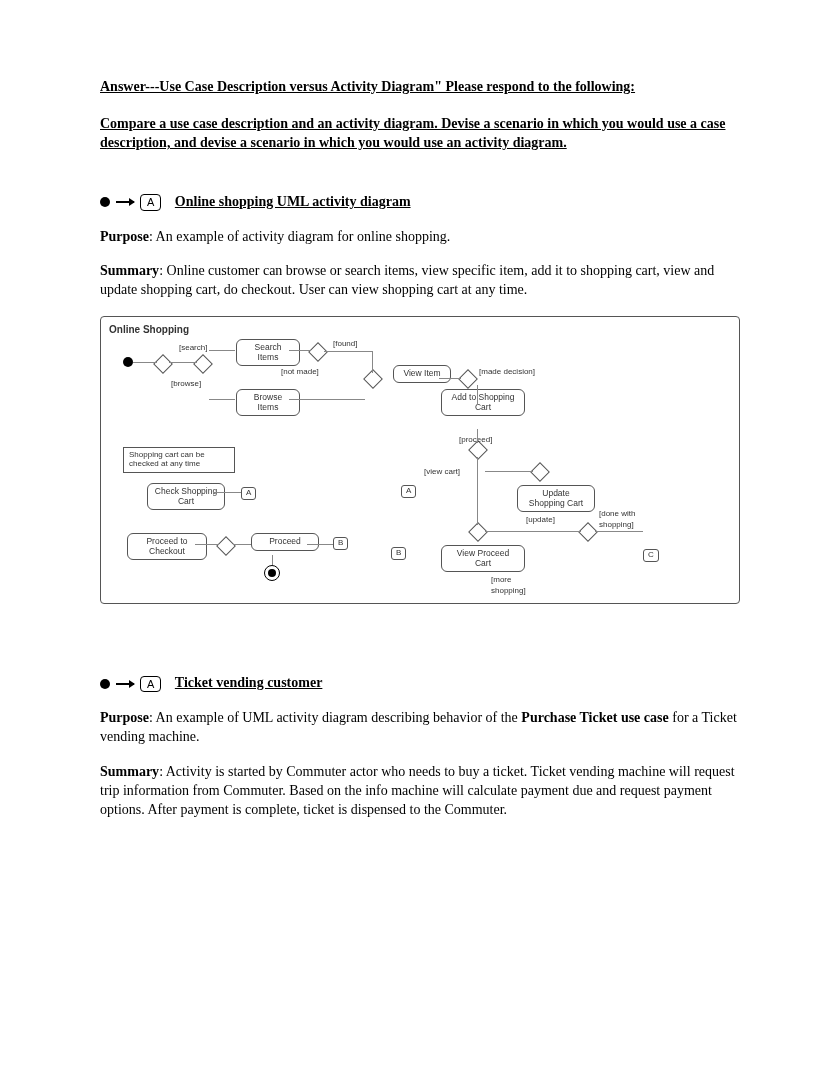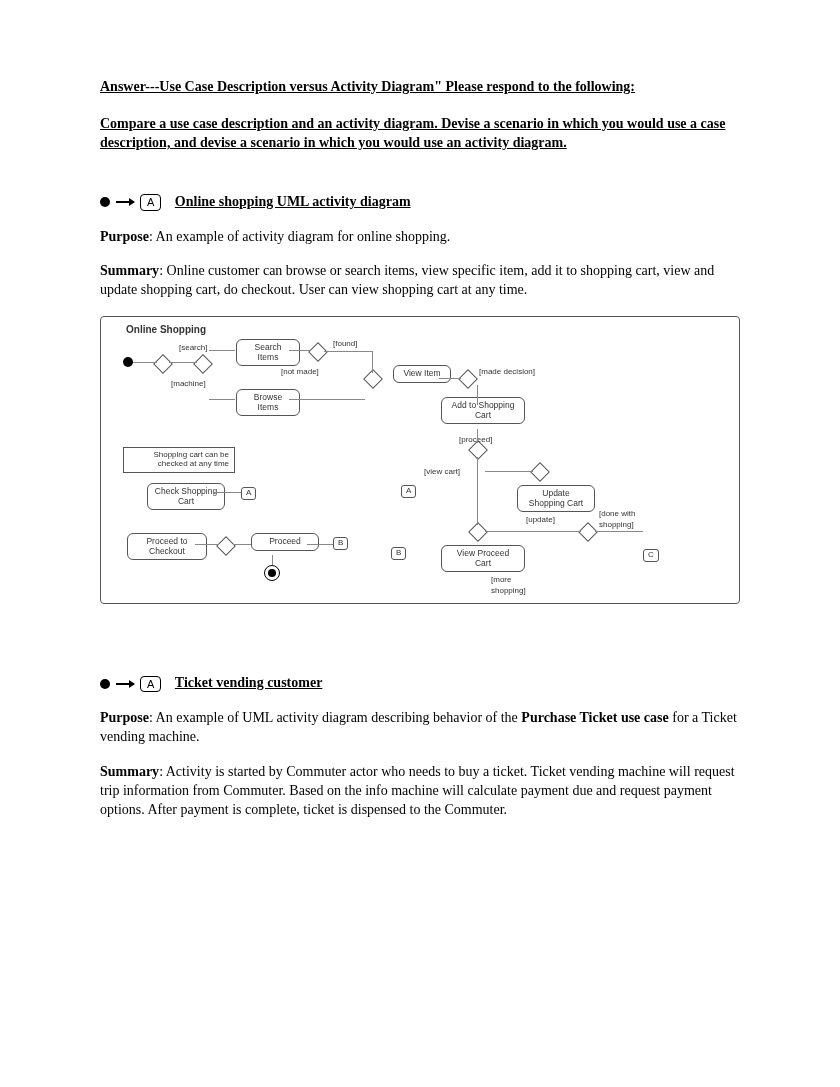--- a/index.html
+++ b/index.html
@@ -28,30 +28,30 @@
   .heading2{font-weight:bold;text-decoration:underline;margin-top:18px;margin-bottom:40px}
   .section{margin-top:28px}
   .icon-lead{display:inline-flex;align-items:center;gap:6px;vertical-align:middle;margin-right:10px}
   .dot{width:10px;height:10px;border-radius:50%;background:#000;display:inline-block}
   .arrow-line{width:18px;height:2px;background:#000;position:relative}
   .arrow-line::after{content:"";position:absolute;right:-1px;top:-3px;border-left:6px solid #000;border-top:4px solid transparent;border-bottom:4px solid transparent}
   .a-box{border:1px solid #000;border-radius:4px;padding:0 6px;font-size:11px;font-family:Arial,sans-serif;background:#fff}
   .sec-title{font-weight:bold;text-decoration:underline}
   .para{margin:16px 0}
   .label{font-weight:bold}
-  .diagram{border:1px solid #555;border-radius:4px;margin-top:4px;padding:6px 8px 10px 25px;font-family:Arial,sans-serif;font-size:9px;color:#333;position:relative;height:270px}
+  .diagram{border:1px solid #555;border-radius:4px;margin-top:4px;padding:6px 8px 10px 8px;font-family:Arial,sans-serif;font-size:9px;color:#333;position:relative;height:270px}
   .diag-title{font-weight:bold;font-size:10px;margin-bottom:4px}
   .node{position:absolute;border:1px solid #555;border-radius:6px;background:#fff;padding:3px 6px;text-align:center;line-height:1.1;font-size:8.5px}
   .diamond{position:absolute;width:12px;height:12px;border:1px solid #555;transform:rotate(45deg);background:#fff}
   .sdot{position:absolute;width:10px;height:10px;border-radius:50%;background:#000}
   .ring{position:absolute;width:14px;height:14px;border-radius:50%;border:1.5px solid #000;background:#fff;display:flex;align-items:center;justify-content:center}
   .ring .inner{width:8px;height:8px;border-radius:50%;background:#000}
   .conn{position:absolute;border:1px solid #555;border-radius:3px;padding:0 4px;font-size:8px;background:#fff}
   .glabel{position:absolute;font-size:8px;color:#333;white-space:nowrap}
-  .note{position:absolute;border:1px solid #555;background:#fff;padding:3px 5px;font-size:8px;line-height:1.1;text-align:right}
+  .note{position:absolute;border:1px solid #555;background:#fff;padding:3px 5px;font-size:8px;line-height:1.1;text-align:left}
   .edge{position:absolute;background:#888;}
   .edge.h{height:1px}
   .edge.v{width:1px}
 </style>
 </head>
 <body>
 
 <div class="page">
 
   <div class="heading">Answer---Use Case Description versus Activity Diagram"  Please respond to the following:</div>
@@ -73,39 +73,39 @@
     </div>
 
     
     <div class="diagram">
       <div class="diag-title">Online Shopping</div>
 
       <span class="sdot" style="left:22px;top:40px"></span>
       <span class="diamond" style="left:55px;top:40px"></span>
       <span class="diamond" style="left:95px;top:40px"></span>
       <span class="glabel" style="left:78px;top:26px">[search]</span>
-      <span class="glabel" style="left:70px;top:62px">[machine]</span>
+      <span class="glabel" style="left:70px;top:62px">[browse]</span>
 
       <div class="node" style="left:135px;top:22px;width:50px">Search
 Items</div>
       <div class="node" style="left:135px;top:72px;width:50px">Browse
 Items</div>
 
       <span class="diamond" style="left:210px;top:28px"></span>
       <span class="glabel" style="left:232px;top:22px">[found]</span>
       <span class="glabel" style="left:180px;top:50px">[not made]</span>
 
       <span class="diamond" style="left:265px;top:55px"></span>
       <div class="node" style="left:292px;top:48px;width:44px">View
 Item</div>
 
       <span class="diamond" style="left:360px;top:55px"></span>
       <span class="glabel" style="left:378px;top:50px">[made decision]</span>
 
-      <div class="node" style="left:340px;top:80px;width:70px">Add to
+      <div class="node" style="left:340px;top:72px;width:70px">Add to
 Shopping Cart</div>
       <span class="diamond" style="left:370px;top:126px"></span>
       <span class="glabel" style="left:358px;top:118px">[proceed]</span>
       <span class="glabel" style="left:323px;top:150px">[view cart]</span>
 
       <span class="diamond" style="left:432px;top:148px"></span>
       <div class="node" style="left:416px;top:168px;width:64px">Update
 Shopping Cart</div>
       <span class="glabel" style="left:425px;top:198px">[update]</span>
 

